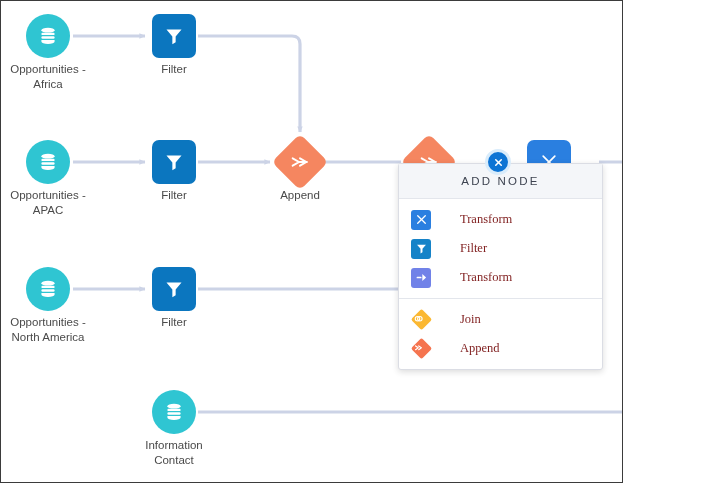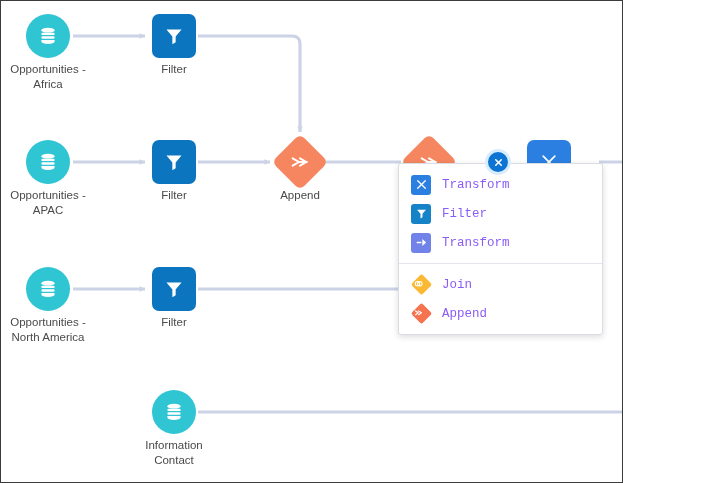--- a/index.html
+++ b/index.html
@@ -123,22 +123,23 @@
     width: 15px;
     height: 15px;
     border-radius: 2px;
     transform: rotate(45deg);
   }
   .mi-diamond > svg { transform: rotate(-45deg); }
   .mi-join   { background: #fbb832; }
   .mi-append { background: #f5744f; }
   .menu-label {
     font-size: 12.5px;
-    color: #8b5cf6;
-    font-family: Liberation Mono, monospace;
+    color: #7f1d1d;
+    font-family: Liberation Serif, serif;
+    margin-left: 18px;
   }
 
   #close-button {
     position: absolute;
     left: 484px;
     top: 148px;
     width: 26px;
     height: 26px;
     border-radius: 50%;
     background: #0d74d4;
@@ -312,20 +313,23 @@
         <path d="M4.8,16.4 h14.4 v1.6 a7.2,2.7 0 0 1 -14.4,0 z"></path>
       </svg>
     </div>
     <div class="node-label">
       <div>Information</div>
       <div>Contact</div>
     </div>
   </div>
 
   <div id="add-node-menu">
+    <div id="menu-header">
+      <span id="menu-title">ADD NODE</span>
+    </div>
 
     <div class="menu-group">
       <div class="menu-item">
         <span class="menu-icon mi-square mi-transform">
           <svg width="13" height="13" viewBox="0 0 24 24" fill="none" stroke="#ffffff" stroke-width="2.4" stroke-linecap="round">
             <path d="M5,5 L19,19"></path>
               <path d="M19,5 L5,19"></path>
           </svg>
         </span>
         <span class="menu-label">Transform</span>

